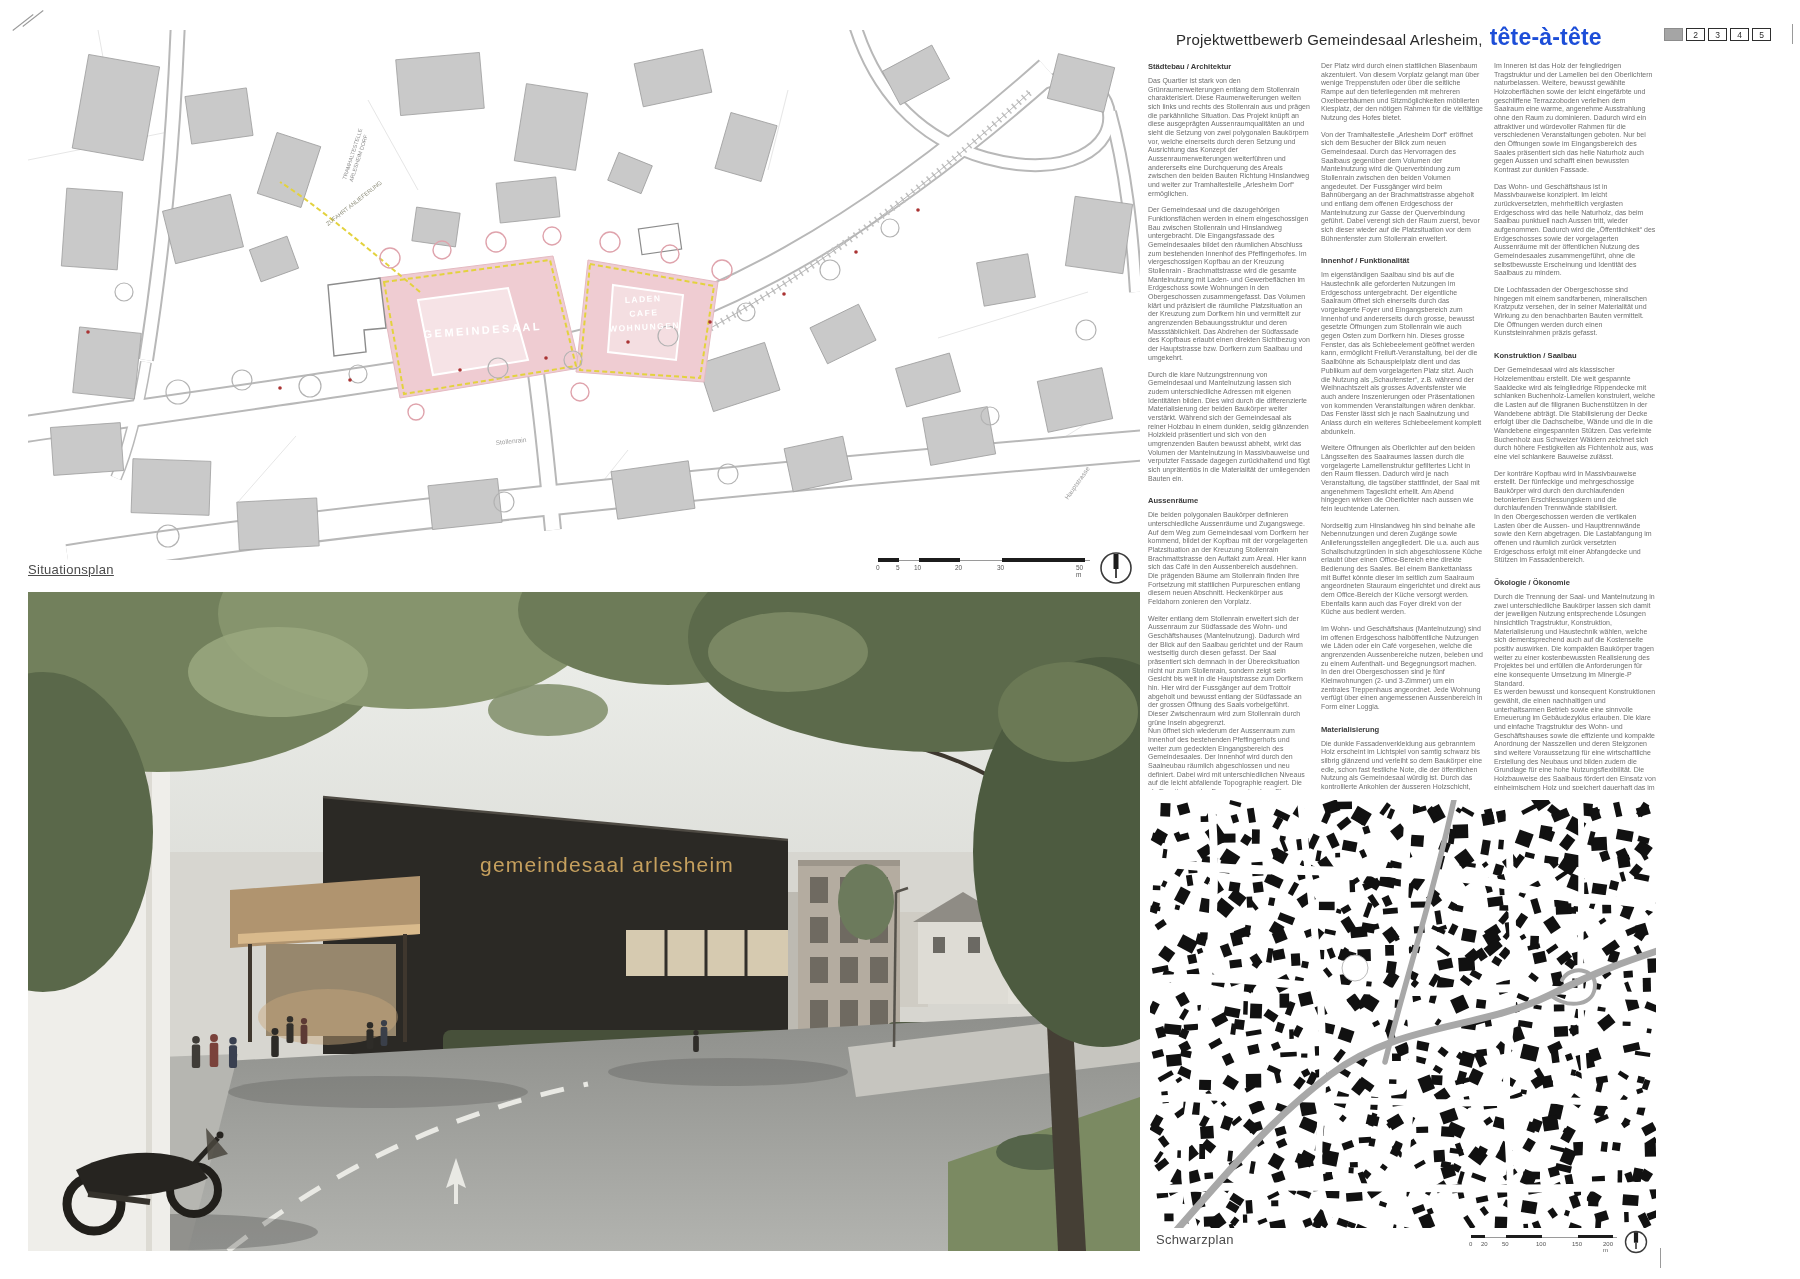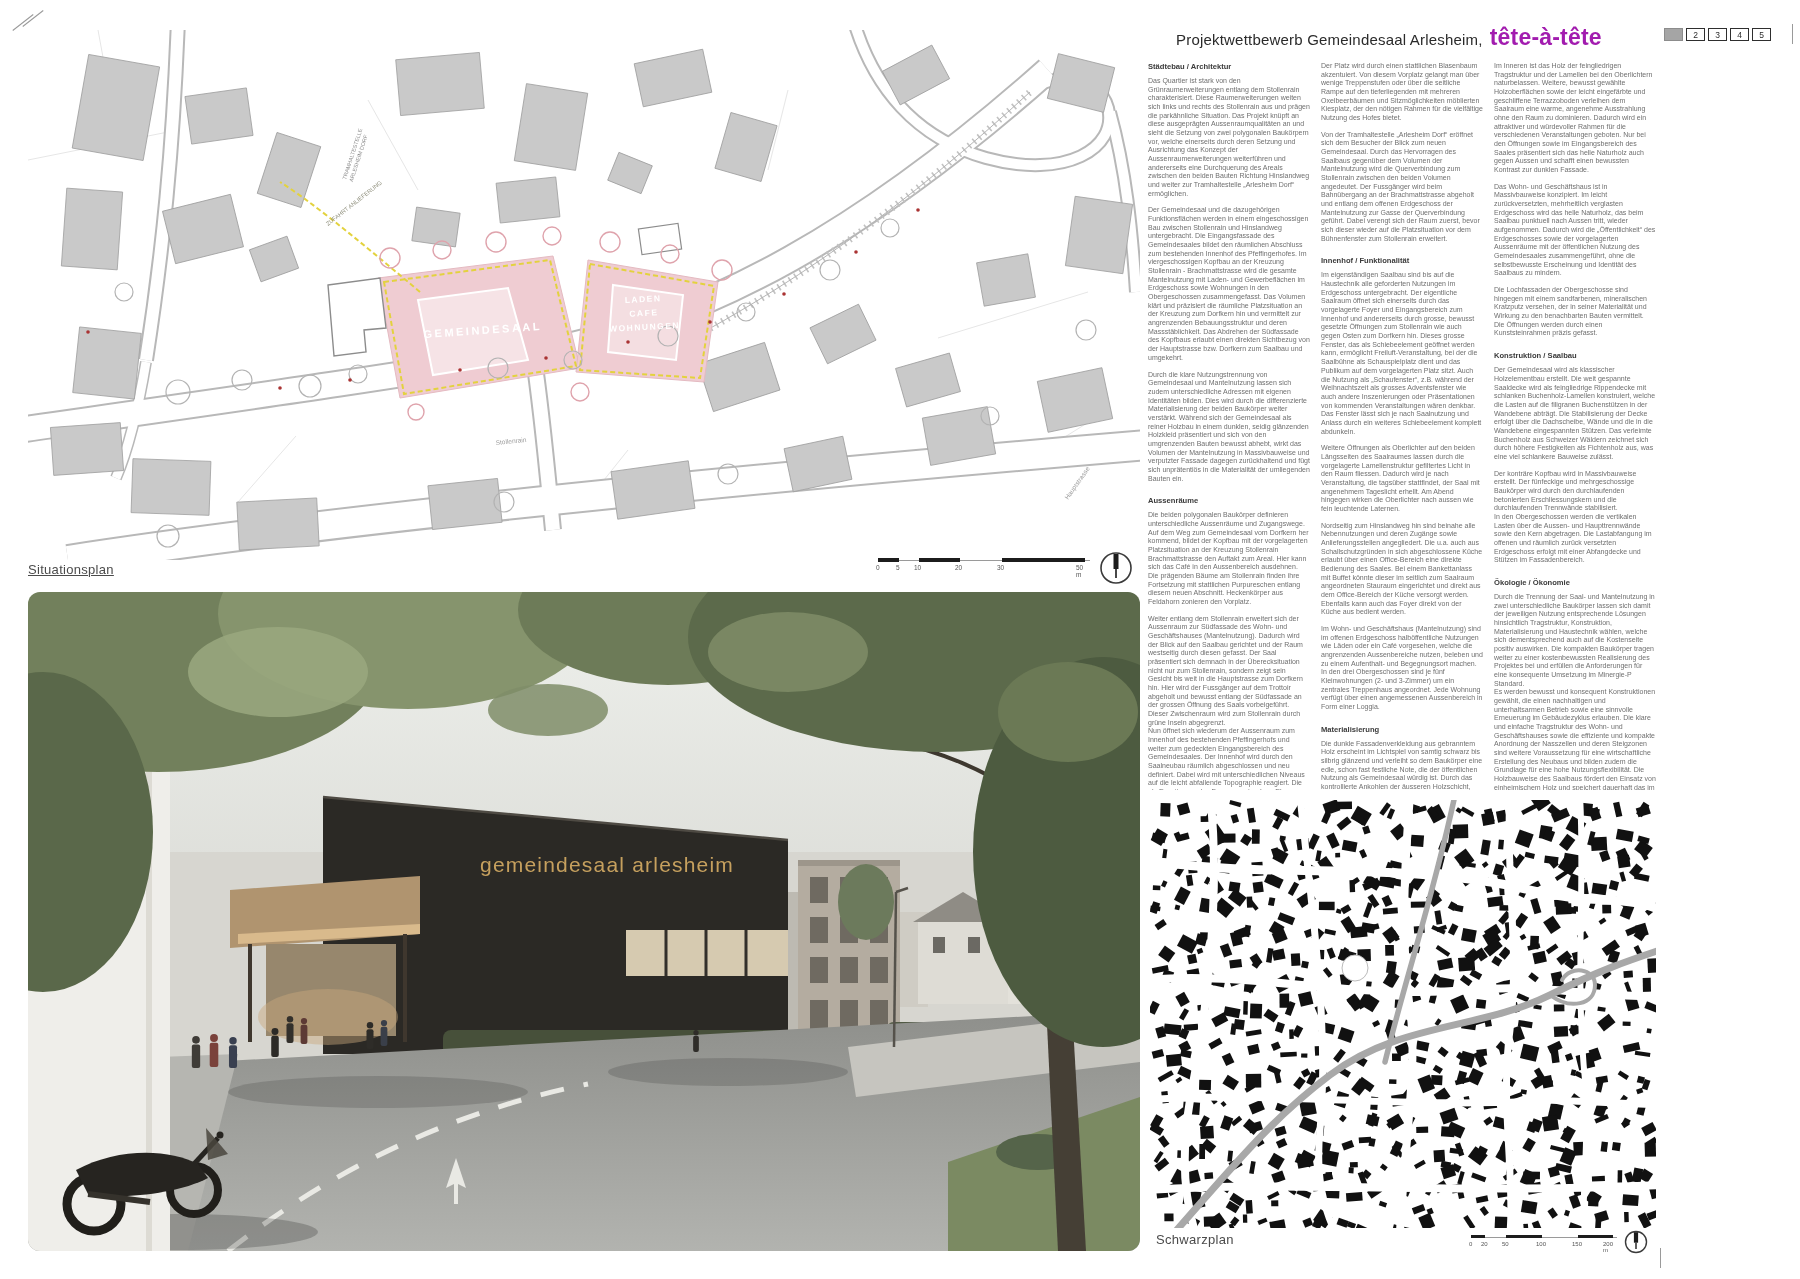--- a/index.html
+++ b/index.html
@@ -4,21 +4,21 @@
 <style>
   html,body{margin:0;padding:0;background:#fff;}
   body{width:1800px;height:1279px;overflow:hidden;font-family:"Liberation Sans",sans-serif;}
   #board{position:relative;width:1800px;height:1279px;background:#fff;}
   .abs{position:absolute;}
   
   .crop{position:absolute;background:#9a9a9a;}
   
   #title-row{left:1148px;top:24px;width:560px;display:flex;align-items:baseline;white-space:nowrap;margin-left:28px;}
   #title-prefix{font-size:15px;color:#2a2a2a;letter-spacing:.2px;}
-  #title-name{font-size:23px;font-weight:700;color:#a21caf;margin-left:7px;letter-spacing:.2px;}
+  #title-name{font-size:23px;font-weight:700;color:#1d4ed8;margin-left:7px;letter-spacing:.2px;}
   #page-tabs{left:1664px;top:28px;display:flex;gap:3px;}
   .tab{width:19px;height:13px;border:1.2px solid #2e2e2e;background:#fff;font-size:8.5px;color:#2e2e2e;
        display:flex;align-items:center;justify-content:center;box-sizing:border-box;}
   .tab.current{background:#a5a5a5;border-color:#8c8c8c;}
   
   #text-columns{left:1148px;top:62px;width:508px;height:728px;display:flex;gap:11px;overflow:hidden;}
   .col{flex:1;min-width:0;}
   .blk-h{font-size:7.6px;font-weight:700;color:#3b3b3b;margin:0 0 6px;}
   .blk-h:not(:first-child){margin-top:13px;}
   .blk-p{font-size:7px;line-height:1.24;color:#6f6f6f;margin:0 0 8px;}
@@ -211,21 +211,21 @@
     <span class="tick" style="left:77px;">20</span>
     <span class="tick" style="left:119px;">30</span>
     <span class="tick" style="left:198px;">50 m</span>
   </div>
   <svg class="abs" style="left:1096px;top:548px;" width="40" height="40" viewBox="0 0 40 40">
     <circle cx="20" cy="20" r="15" fill="#fff" stroke="#3a3a3a" stroke-width="1.6"></circle>
     <rect x="17.5" y="6" width="5" height="15" fill="#1c1c1c"></rect>
     <rect x="19.2" y="21" width="1.6" height="9" fill="#1c1c1c"></rect>
   </svg>
 
-  <div class="abs" style="left:28px;top:592px;width:1112px;height:659px;overflow:hidden;border-radius:12px;">
+  <div class="abs" style="left:28px;top:592px;width:1112px;height:659px;overflow:hidden;">
     <svg width="1112" height="659" viewBox="0 0 1112 659">
       <defs>
         <linearGradient id="roadGrad" x1="0" y1="0" x2="0" y2="1">
           <stop offset="0" stop-color="#8e8f8b"></stop>
             <stop offset="1" stop-color="#b2b3af"></stop>
         </linearGradient>
         <linearGradient id="skyGrad" x1="0" y1="0" x2="0" y2="1">
           <stop offset="0" stop-color="#eef0ec"></stop>
             <stop offset="1" stop-color="#dcddd8"></stop>
         </linearGradient>

